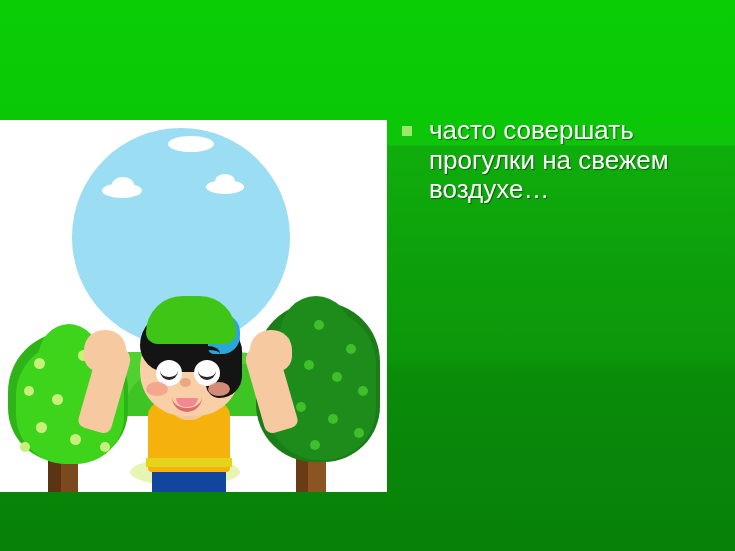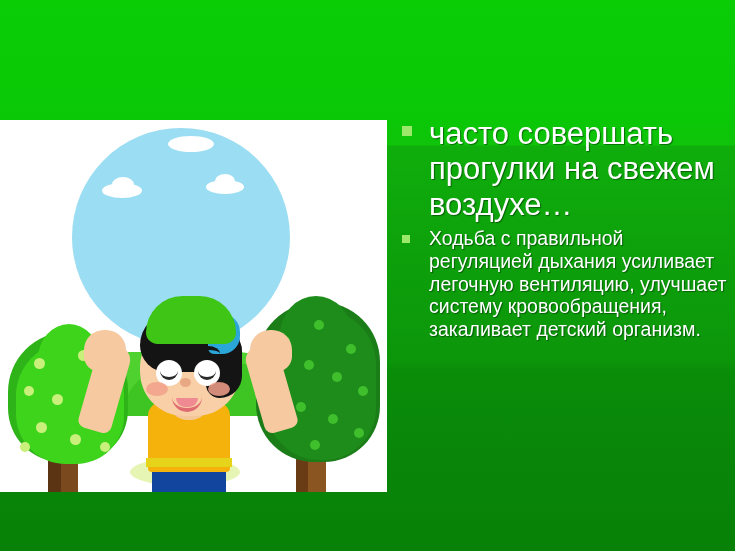--- a/index.html
+++ b/index.html
@@ -256,21 +256,21 @@
     text-shadow: 1px 1px 1px rgba(0,50,0,0.6);
   }
   li.bullet .marker {
     position: absolute;
     left: 0;
     background: #9CE86A;
     display: block;
   }
   li.bullet .btext { display: block; }
 
-  li.b1 { padding-left: 27px; font-size: 31px; line-height: 1.14; }
+  li.b1 { padding-left: 27px; font-size: 26px; line-height: 1.14; }
   li.b1 .marker { top: 10px; width: 10px; height: 10px; }
 
   li.b2 { padding-left: 27px; font-size: 19.5px; line-height: 1.17; margin-top: 5px; }
   li.b2 .marker { top: 8px; width: 8px; height: 8px; }
 </style>
 </head>
 <body>
 
 <div id="slide">
 
@@ -352,20 +352,16 @@
     <div class="pic-layer" id="mouth-fill"></div>
     <div class="pic-layer" id="mouth"></div>
   </div>
 
   <div id="content">
     <ul class="bullets">
       <li class="bullet b1">
         <span class="marker"></span>
         <span class="btext">часто совершать прогулки на свежем воздухе…</span>
       </li>
-      <li class="bullet b2">
-        <span class="marker"></span>
-        <span class="btext">Ходьба с правильной регуляцией дыхания усиливает легочную вентиляцию, улучшает систему кровообращения, закаливает детский организм.</span>
-      </li>
     </ul>
   </div>
 
 </div>
 
 </body></html>

